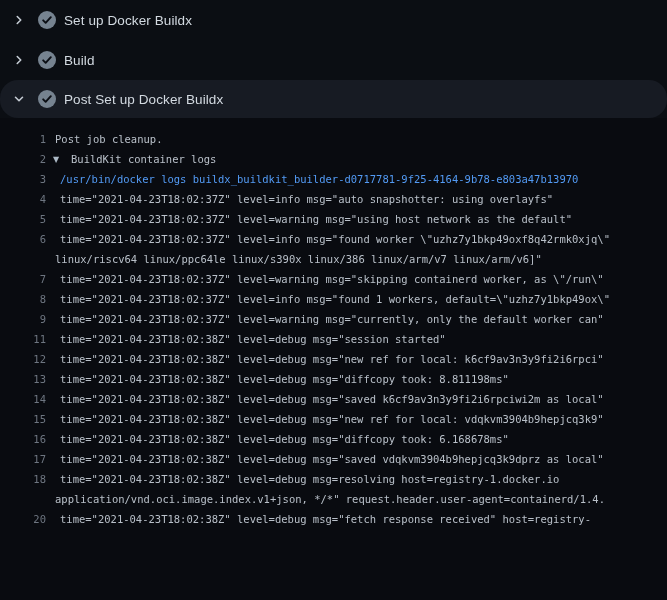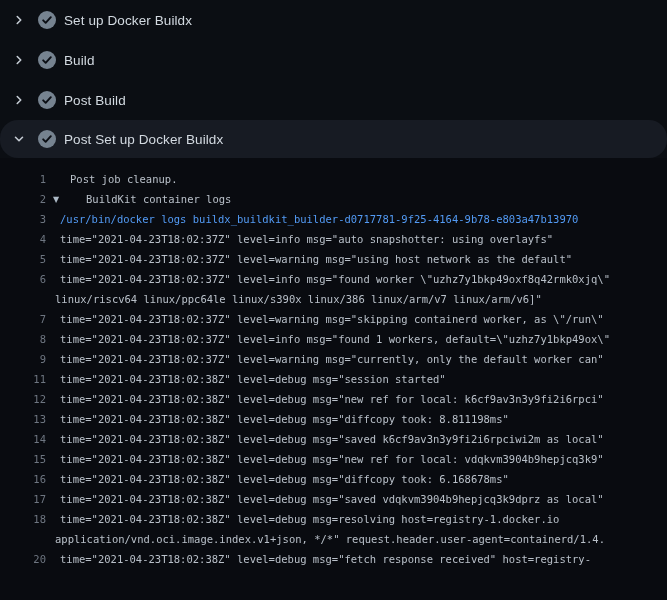--- a/index.html
+++ b/index.html
@@ -53,21 +53,21 @@
   }
   .ln{
     flex:0 0 46px;text-align:right;color:var(--ln);user-select:none;cursor:pointer;
   }
   .toggle{
     margin-left:7px;width:9px;flex:0 0 9px;color:#adbac7;font-size:8px;
     display:inline-flex;align-items:center;cursor:pointer;
     font-family:"DejaVu Sans", sans-serif;
   }
   .txt{color:var(--logtxt);flex:0 0 auto;}
-  .i0 .txt{margin-left:24px;}
+  .i0 .txt{margin-left:9px;}
   .i1 .txt{margin-left:14px;}
   .i2 .txt{margin-left:9px;}
   .k-group .txt{}
   .k-command .txt{color:var(--blue);font-weight:normal;}
 </style>
 </head>
 <body>
 
 <div class="app">
 
@@ -95,34 +95,20 @@
     </span>
     <span class="status">
       <svg width="18" height="18" viewBox="0 0 16 16">
             <circle cx="8" cy="8" r="8" fill="#768390"></circle>
             <path d="M4.6 8.3l2.2 2.2 4.6-5" fill="none" stroke="#0b0e14" stroke-width="1.7" stroke-linecap="round" stroke-linejoin="round"></path>
           </svg>
     </span>
     <span class="step-label">Build</span>
   </div>
 
-  <div class="step-row">
-    <span class="chev">
-      <svg width="14" height="14" viewBox="0 0 16 16">
-            <path d="M6 4l4 4-4 4" fill="none" stroke="#c6cdd5" stroke-width="1.8" stroke-linecap="round" stroke-linejoin="round"></path>
-          </svg>
-    </span>
-    <span class="status">
-      <svg width="18" height="18" viewBox="0 0 16 16">
-            <circle cx="8" cy="8" r="8" fill="#768390"></circle>
-            <path d="M4.6 8.3l2.2 2.2 4.6-5" fill="none" stroke="#0b0e14" stroke-width="1.7" stroke-linecap="round" stroke-linejoin="round"></path>
-          </svg>
-    </span>
-    <span class="step-label">Post Build</span>
-  </div>
 </div>
 
   <div class="expanded-header">
     <span class="chev">
       <svg width="14" height="14" viewBox="0 0 16 16">
           <path d="M4 6l4 4 4-4" fill="none" stroke="#c6cdd5" stroke-width="1.8" stroke-linecap="round" stroke-linejoin="round"></path>
         </svg>
     </span>
     <span class="status">
       <svg width="18" height="18" viewBox="0 0 16 16">

